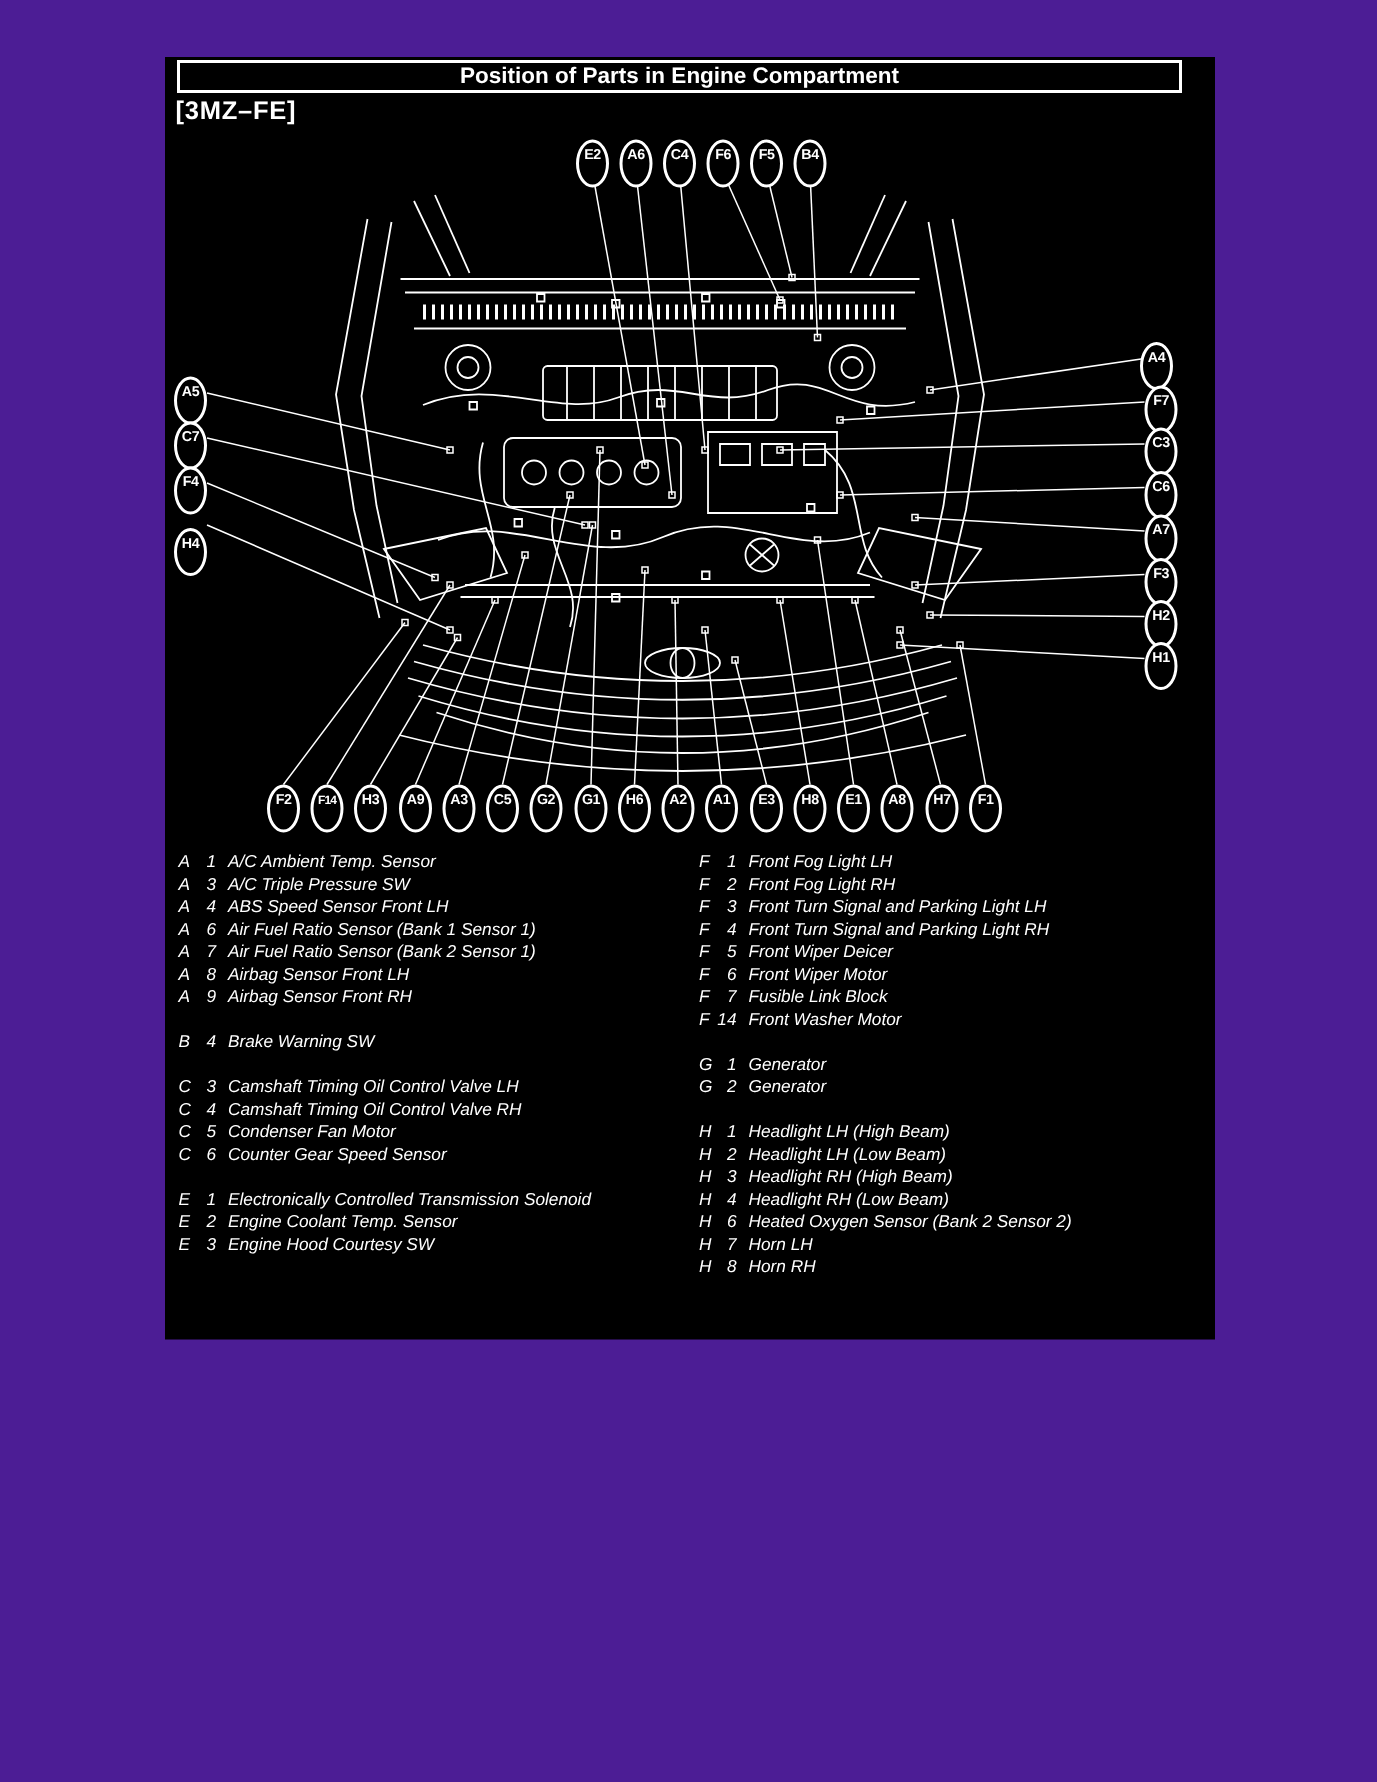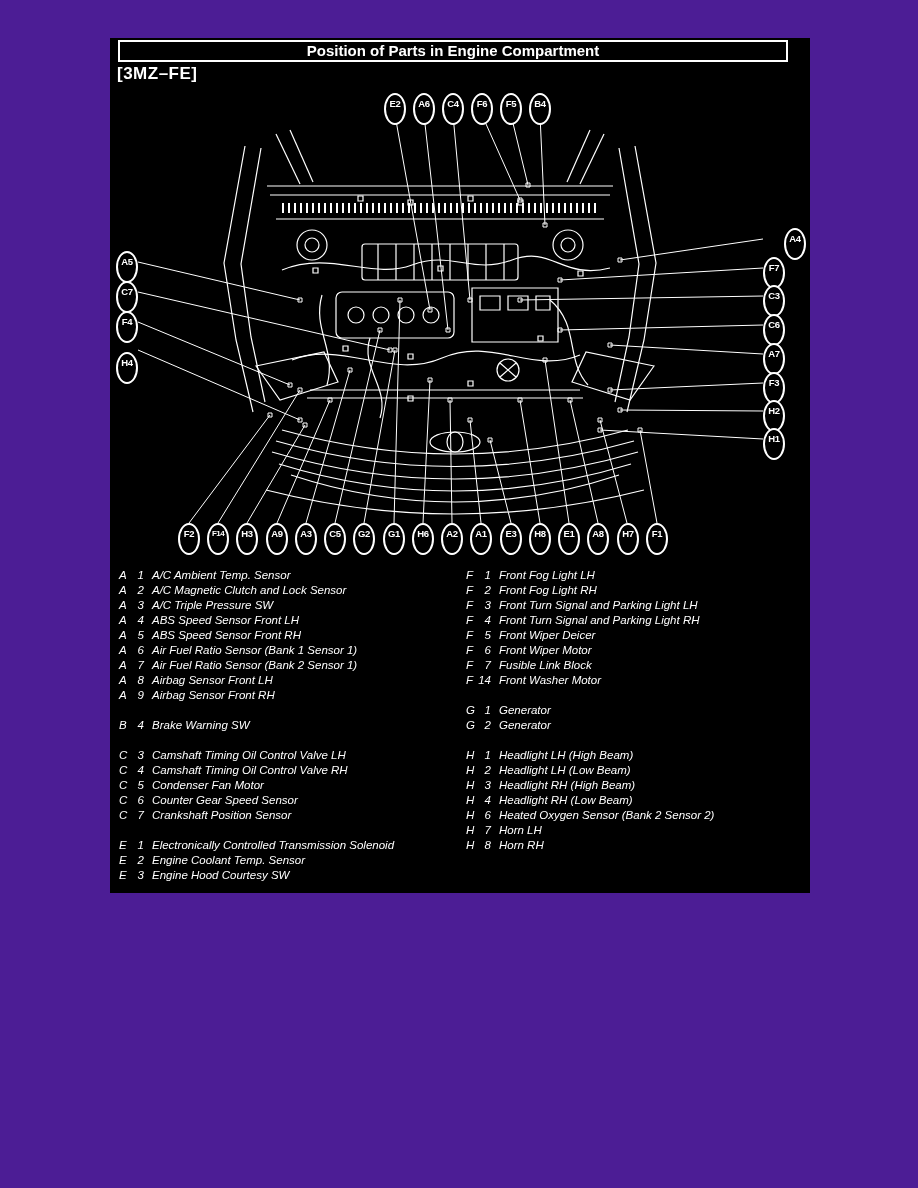--- a/index.html
+++ b/index.html
@@ -174,21 +174,21 @@
     <div class="co" style="left:332px;top:55px">C4</div>
     <div class="co" style="left:361px;top:55px">F6</div>
     <div class="co" style="left:390px;top:55px">F5</div>
     <div class="co" style="left:419px;top:55px">B4</div>
 
     <div class="co" style="left:6px;top:213px">A5</div>
     <div class="co" style="left:6px;top:243px">C7</div>
     <div class="co" style="left:6px;top:273px">F4</div>
     <div class="co" style="left:6px;top:314px">H4</div>
 
-    <div class="co" style="left:674px;top:190px">A4</div>
+    <div class="co" style="left:650px;top:190px">A4</div>
     <div class="co" style="left:653px;top:219px">F7</div>
     <div class="co" style="left:653px;top:247px">C3</div>
     <div class="co" style="left:653px;top:276px">C6</div>
     <div class="co" style="left:653px;top:305px">A7</div>
     <div class="co" style="left:653px;top:334px">F3</div>
     <div class="co" style="left:653px;top:362px">H2</div>
     <div class="co" style="left:653px;top:390px">H1</div>
 
     <div class="co" style="left:68px;top:485px">F2</div>
     <div class="co sm" style="left:97px;top:485px">F14</div>
@@ -204,38 +204,35 @@
     <div class="co" style="left:390px;top:485px">E3</div>
     <div class="co" style="left:419px;top:485px">H8</div>
     <div class="co" style="left:448px;top:485px">E1</div>
     <div class="co" style="left:477px;top:485px">A8</div>
     <div class="co" style="left:507px;top:485px">H7</div>
     <div class="co" style="left:536px;top:485px">F1</div>
 
     <div class="legend left">
       <div class="lgroup">
         <div class="lrow"><span class="cl">A</span><span class="cn">1</span><span>A/C Ambient Temp. Sensor</span></div>
-        <div class="lrow"><span class="cl">A</span><span class="cn">2</span><span>A/C Magnetic Clutch and Lock Sensor</span></div>
         <div class="lrow"><span class="cl">A</span><span class="cn">3</span><span>A/C Triple Pressure SW</span></div>
         <div class="lrow"><span class="cl">A</span><span class="cn">4</span><span>ABS Speed Sensor Front LH</span></div>
-        <div class="lrow"><span class="cl">A</span><span class="cn">5</span><span>ABS Speed Sensor Front RH</span></div>
         <div class="lrow"><span class="cl">A</span><span class="cn">6</span><span>Air Fuel Ratio Sensor (Bank 1 Sensor 1)</span></div>
         <div class="lrow"><span class="cl">A</span><span class="cn">7</span><span>Air Fuel Ratio Sensor (Bank 2 Sensor 1)</span></div>
         <div class="lrow"><span class="cl">A</span><span class="cn">8</span><span>Airbag Sensor Front LH</span></div>
         <div class="lrow"><span class="cl">A</span><span class="cn">9</span><span>Airbag Sensor Front RH</span></div>
       </div>
       <div class="lgroup">
         <div class="lrow"><span class="cl">B</span><span class="cn">4</span><span>Brake Warning SW</span></div>
       </div>
       <div class="lgroup">
         <div class="lrow"><span class="cl">C</span><span class="cn">3</span><span>Camshaft Timing Oil Control Valve LH</span></div>
         <div class="lrow"><span class="cl">C</span><span class="cn">4</span><span>Camshaft Timing Oil Control Valve RH</span></div>
         <div class="lrow"><span class="cl">C</span><span class="cn">5</span><span>Condenser Fan Motor</span></div>
         <div class="lrow"><span class="cl">C</span><span class="cn">6</span><span>Counter Gear Speed Sensor</span></div>
-        <div class="lrow"><span class="cl">C</span><span class="cn">7</span><span>Crankshaft Position Sensor</span></div>
       </div>
       <div class="lgroup">
         <div class="lrow"><span class="cl">E</span><span class="cn">1</span><span>Electronically Controlled Transmission Solenoid</span></div>
         <div class="lrow"><span class="cl">E</span><span class="cn">2</span><span>Engine Coolant Temp. Sensor</span></div>
         <div class="lrow"><span class="cl">E</span><span class="cn">3</span><span>Engine Hood Courtesy SW</span></div>
       </div>
     </div>
 
     <div class="legend right">
       <div class="lgroup">

